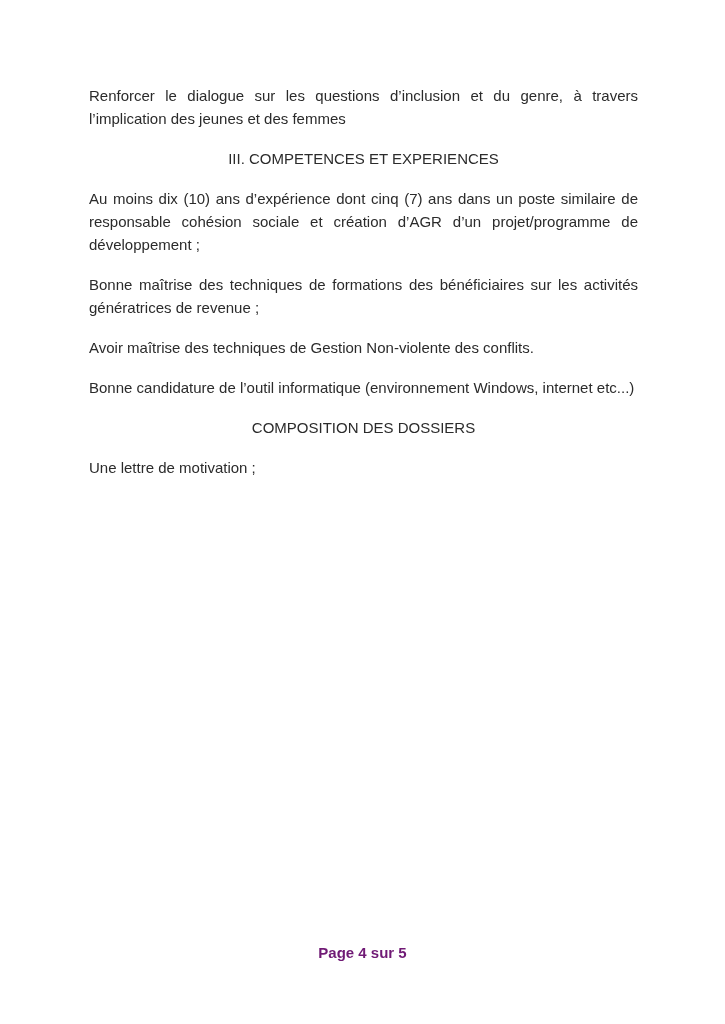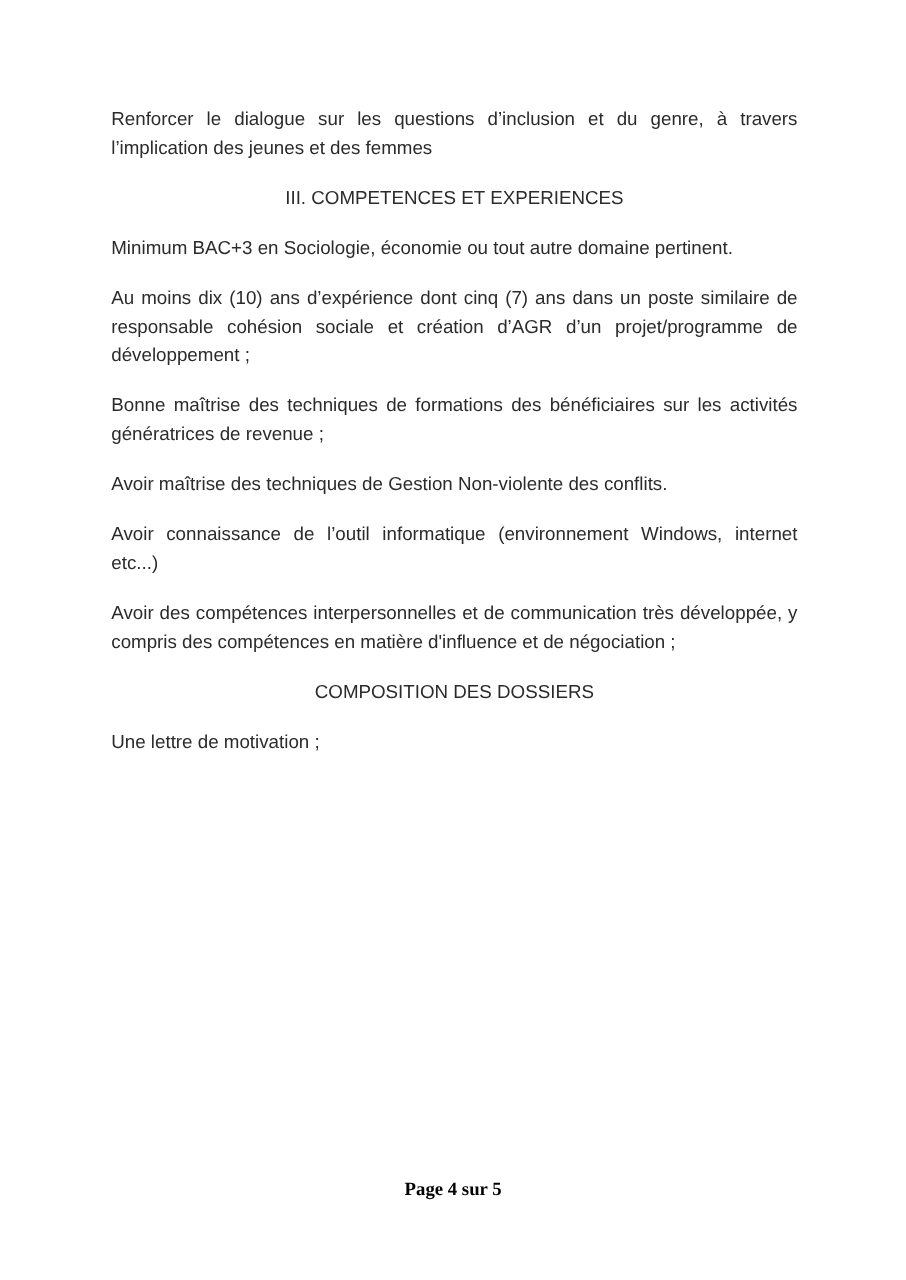--- a/index.html
+++ b/index.html
@@ -51,26 +51,24 @@
     font-weight: bold;
   }
 </style>
 </head>
 <body>
 
 <div class="page" style="color: rgb(43, 43, 43); background: rgb(255, 255, 255);">
   <div class="content">
     <p class="para">Renforcer le dialogue sur les questions d’inclusion et du genre, à travers l’implication des jeunes et des femmes</p>
     <p class="para heading">III. COMPETENCES ET EXPERIENCES</p>
-    <p class="para">Minimum BAC+3 en Sociologie, économie ou tout autre domaine pertinent.</p>
     <p class="para">Au moins dix (10) ans d’expérience dont cinq (7) ans dans un poste similaire de responsable cohésion sociale et création d’AGR d’un projet/programme de développement ;</p>
     <p class="para">Bonne maîtrise des techniques de formations des bénéficiaires sur les activités génératrices de revenue ;</p>
     <p class="para">Avoir maîtrise des techniques de Gestion Non-violente des conflits.</p>
-    <p class="para">Avoir connaissance de l’outil informatique (environnement Windows, internet etc...)</p>
-    <p class="para">Avoir des compétences interpersonnelles et de communication très développée, y compris des compétences en matière d'influence et de négociation ;</p>
+    <p class="para">Bonne candidature de l’outil informatique (environnement Windows, internet etc...)</p>
     <p class="para heading">COMPOSITION DES DOSSIERS</p>
     <p class="para">Une lettre de motivation ;</p>
   </div>
 
   <div class="footer">
-    <span class="page-number" style="color: #000000; font-family: Liberation Serif, serif;">Page 4 sur 5</span>
+    <span class="page-number" style="color: #701a75;">Page 4 sur 5</span>
   </div>
 </div>
 
 </body></html>

